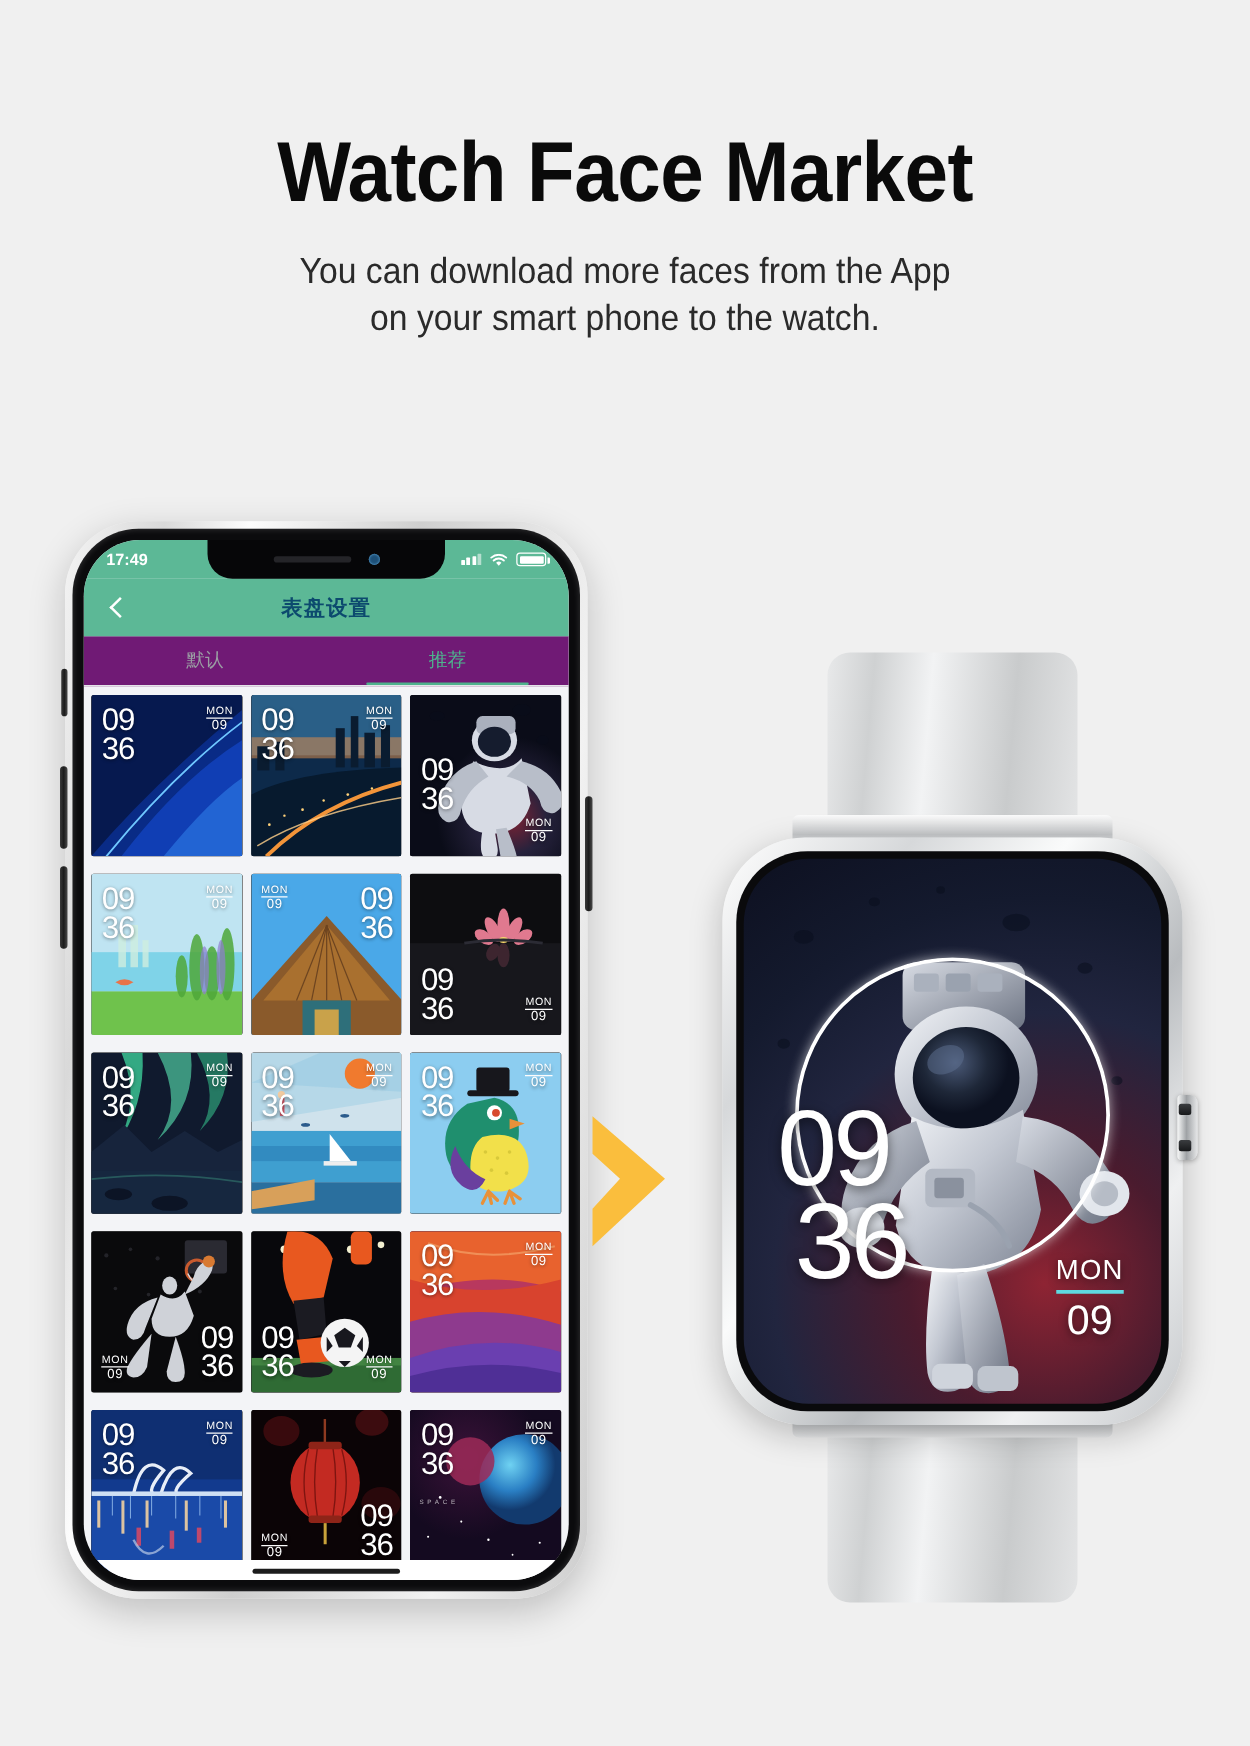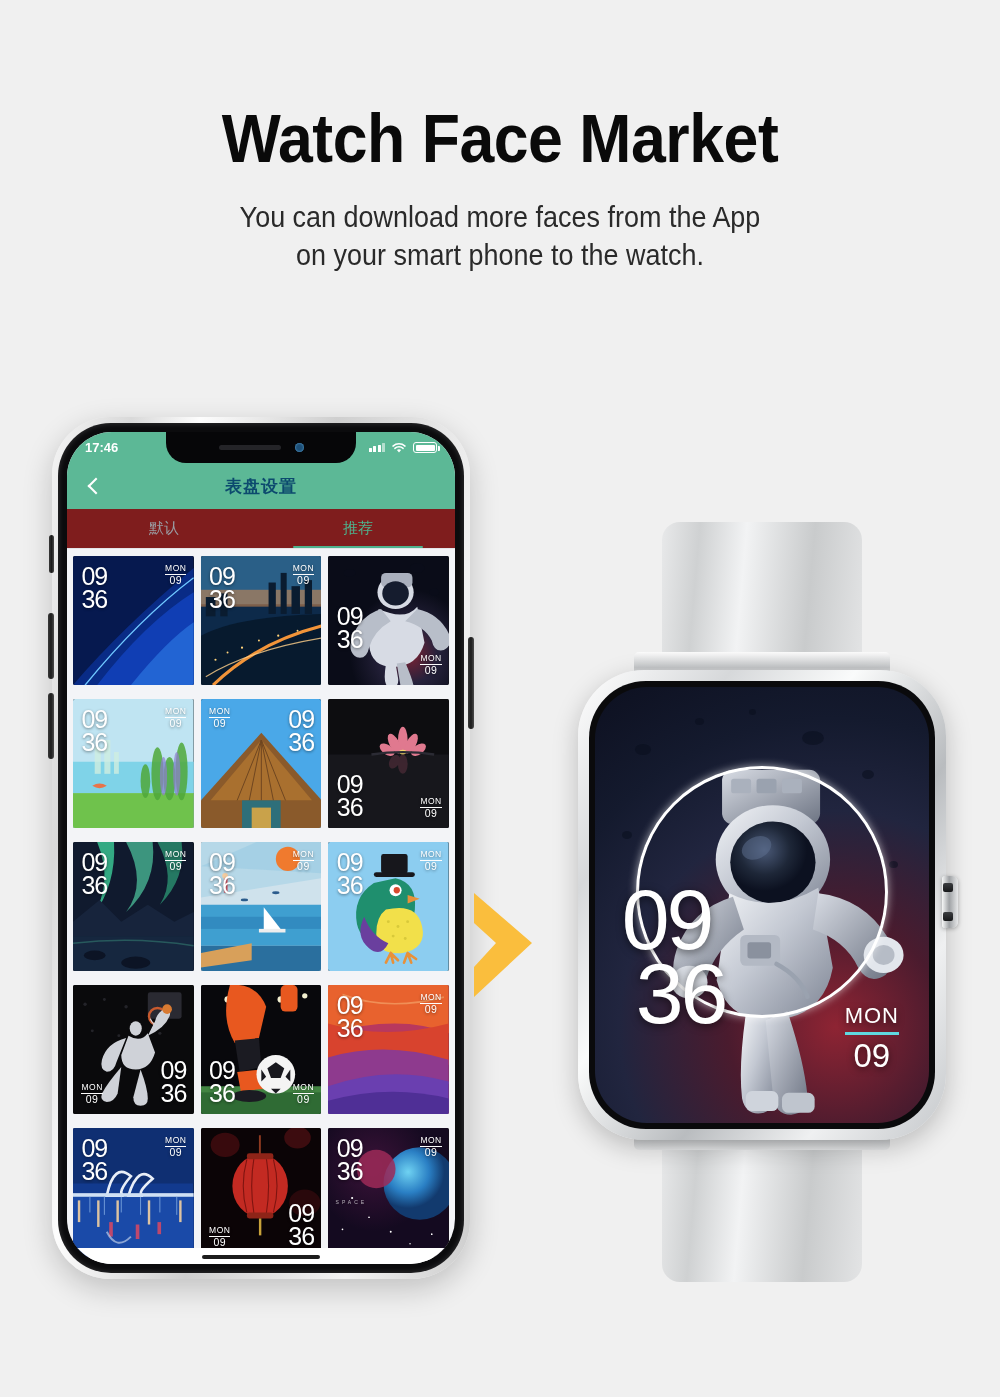--- a/index.html
+++ b/index.html
@@ -83,21 +83,21 @@
     display: flex; align-items: center; position: relative;
   }
   .nav-back { position: absolute; left: 16px; width: 22px; height: 22px; cursor: pointer; }
   .nav-back::before {
     content:''; position:absolute; left:7px; top:5px; width:10px;height:10px;
     border-left:2.4px solid #fff;border-bottom:2.4px solid #fff;transform:rotate(45deg);
   }
   .nav-title { flex:1; text-align:center; font-size:17px; font-weight:600; letter-spacing:1px; }
 
   .tabs {
-    display:flex; height: 40px; background:#7f1d1d;
+    display:flex; height: 40px; background:#701a75;
     border-bottom: 1px solid #e3e4e8;
     font-family: Liberation Mono, monospace;
   }
   .tab { flex:1; display:flex; align-items:center; justify-content:center;
          font-size:15px; color:#9a9da3; position:relative; cursor:pointer; }
   .tab.active { color:#4eb28d; font-weight:500;text-align:center; }
   .tab.active::after {
     content:''; position:absolute; bottom:0; left:50%; transform:translateX(-50%);
     width: 130px; height: 2.5px; background:#4eb28d; border-radius:2px;
   }
@@ -232,21 +232,21 @@
 
     <div class="phone-black">
       <div class="screen">
 
         <div class="notch">
           <div class="speaker"></div>
           <div class="cam"></div>
         </div>
 
         <div class="statusbar">
-          <div>17:46</div>
+          <div>17:49</div>
           <div class="sb-right">
             <div class="sig">
                 <i></i>
                 <i></i>
                 <i></i>
                 <i></i>
               </div>
             <div class="wifi">
               <svg width="14" height="11" viewBox="0 0 14 11">
                 <path d="M7 9.6 L4.9 7.1 a3.2 3.2 0 0 1 4.2 0 Z" fill="#fff"></path>

